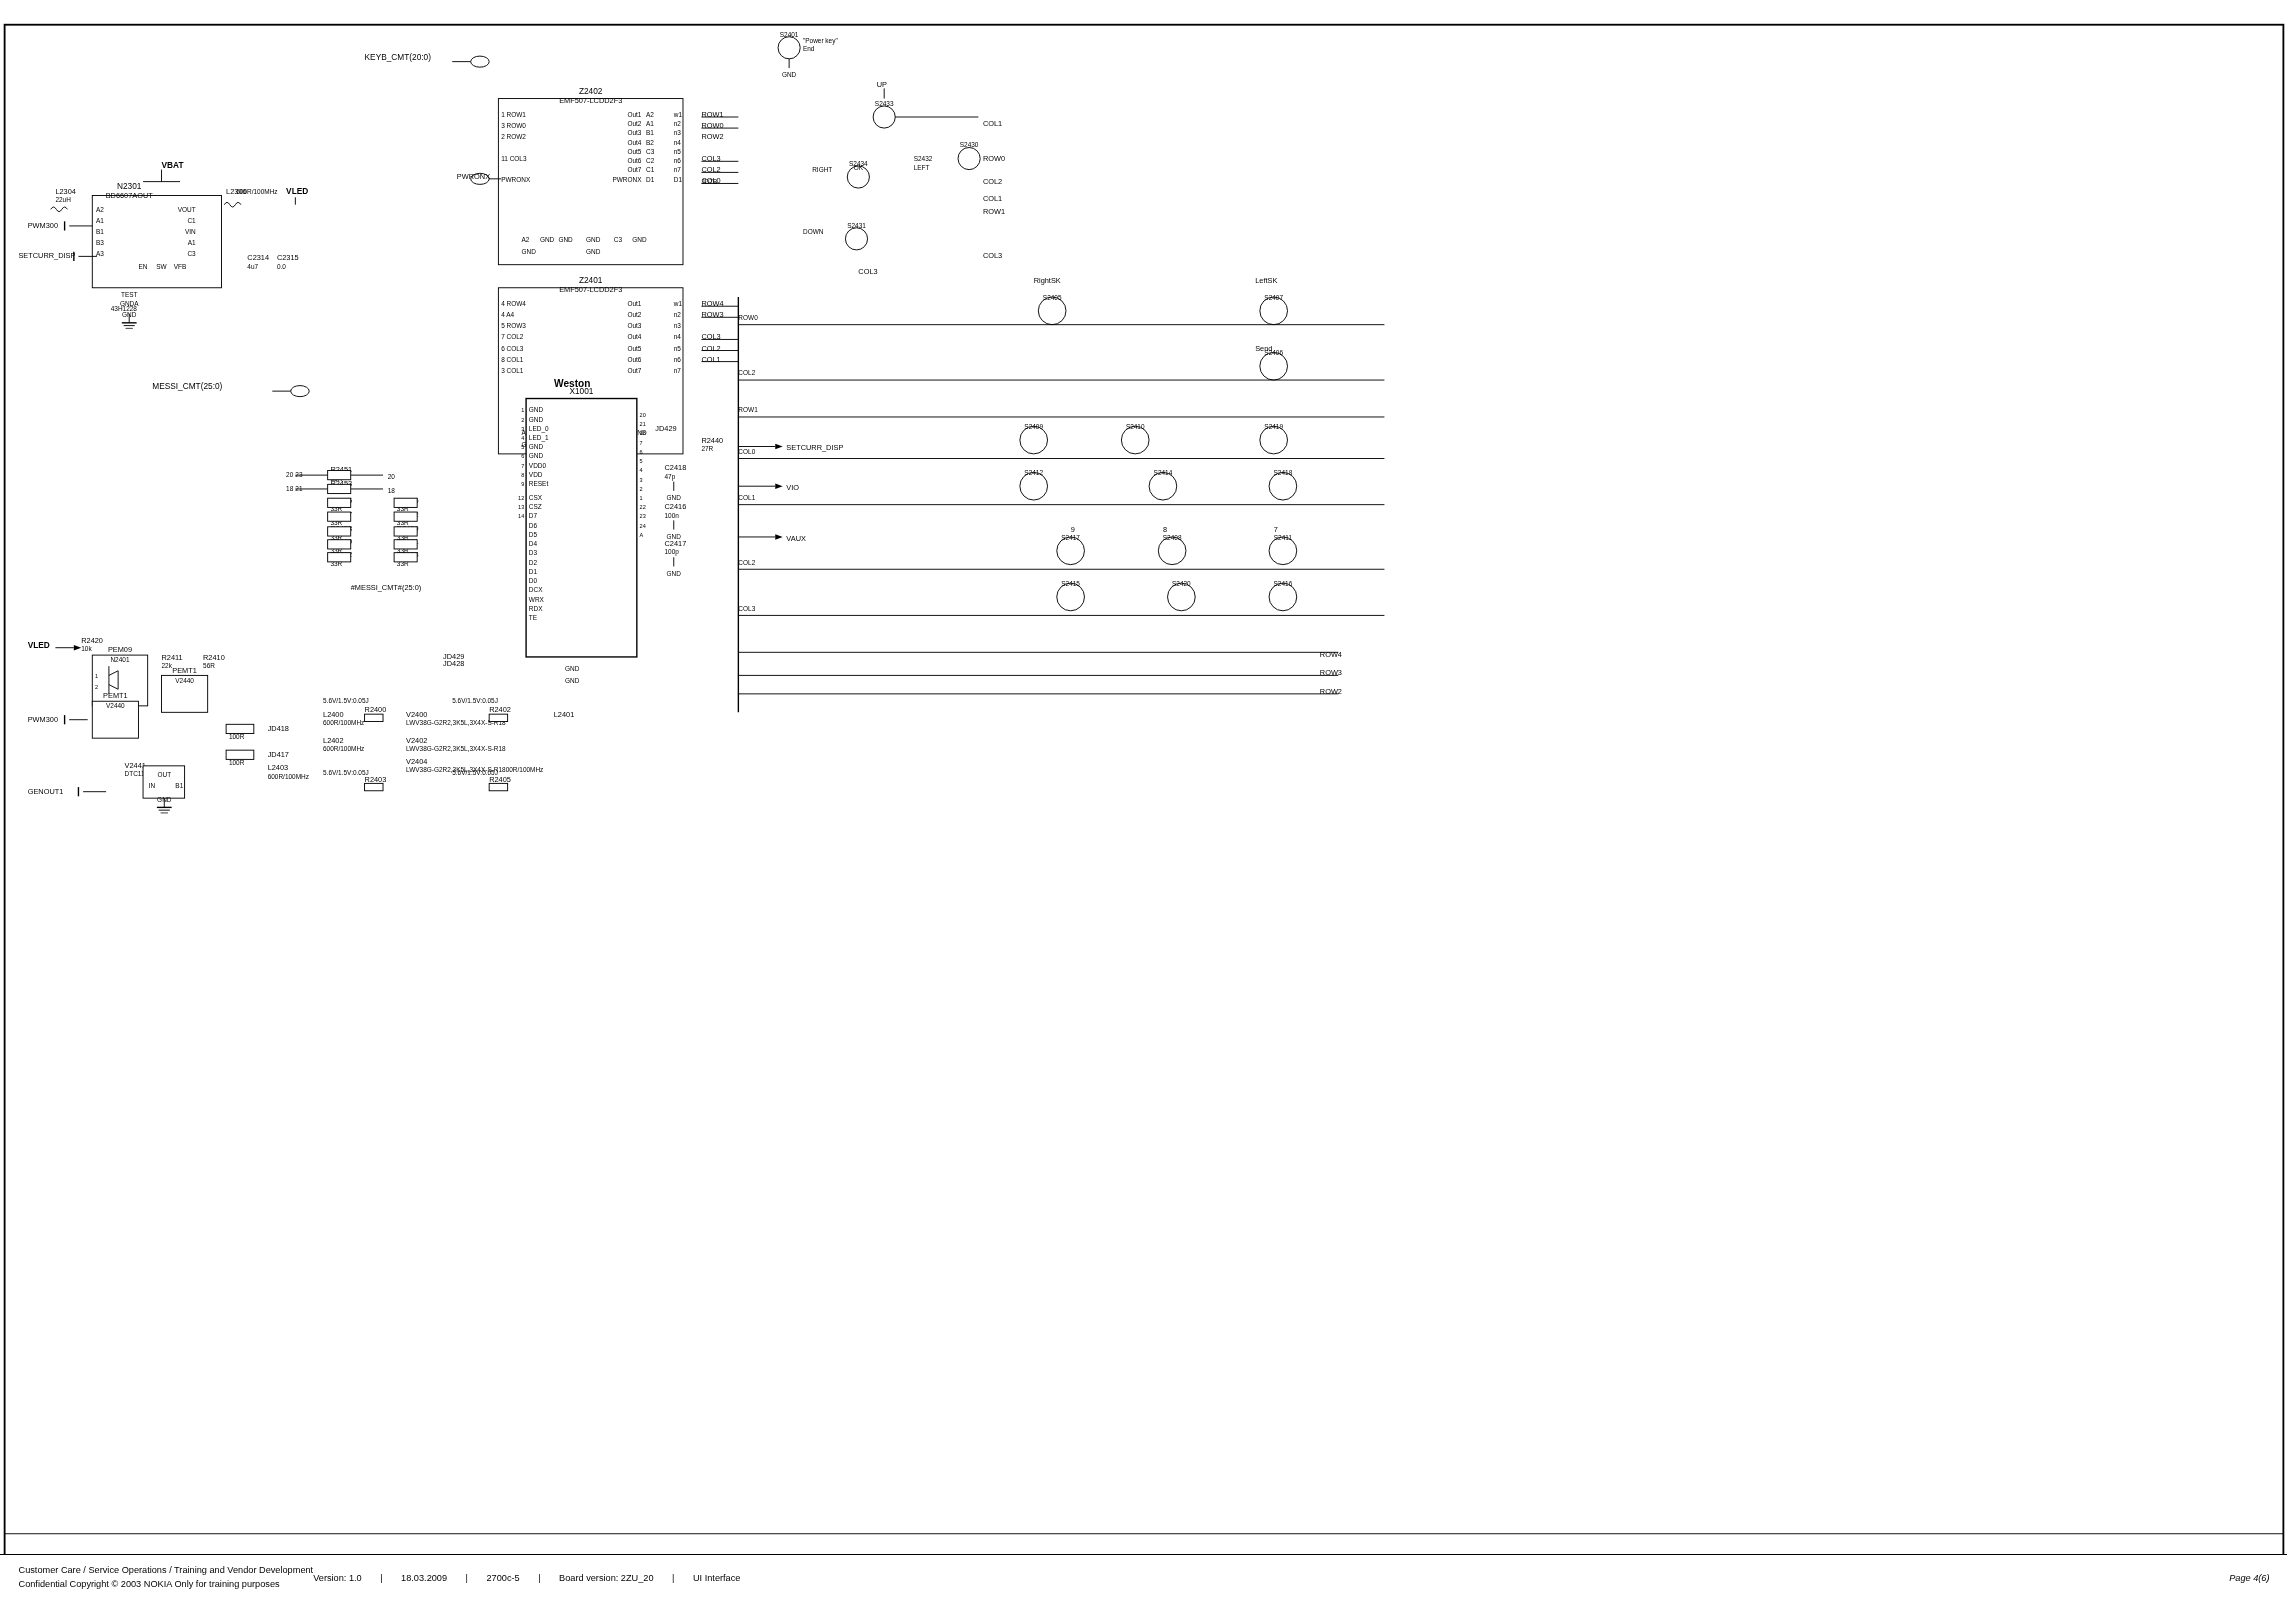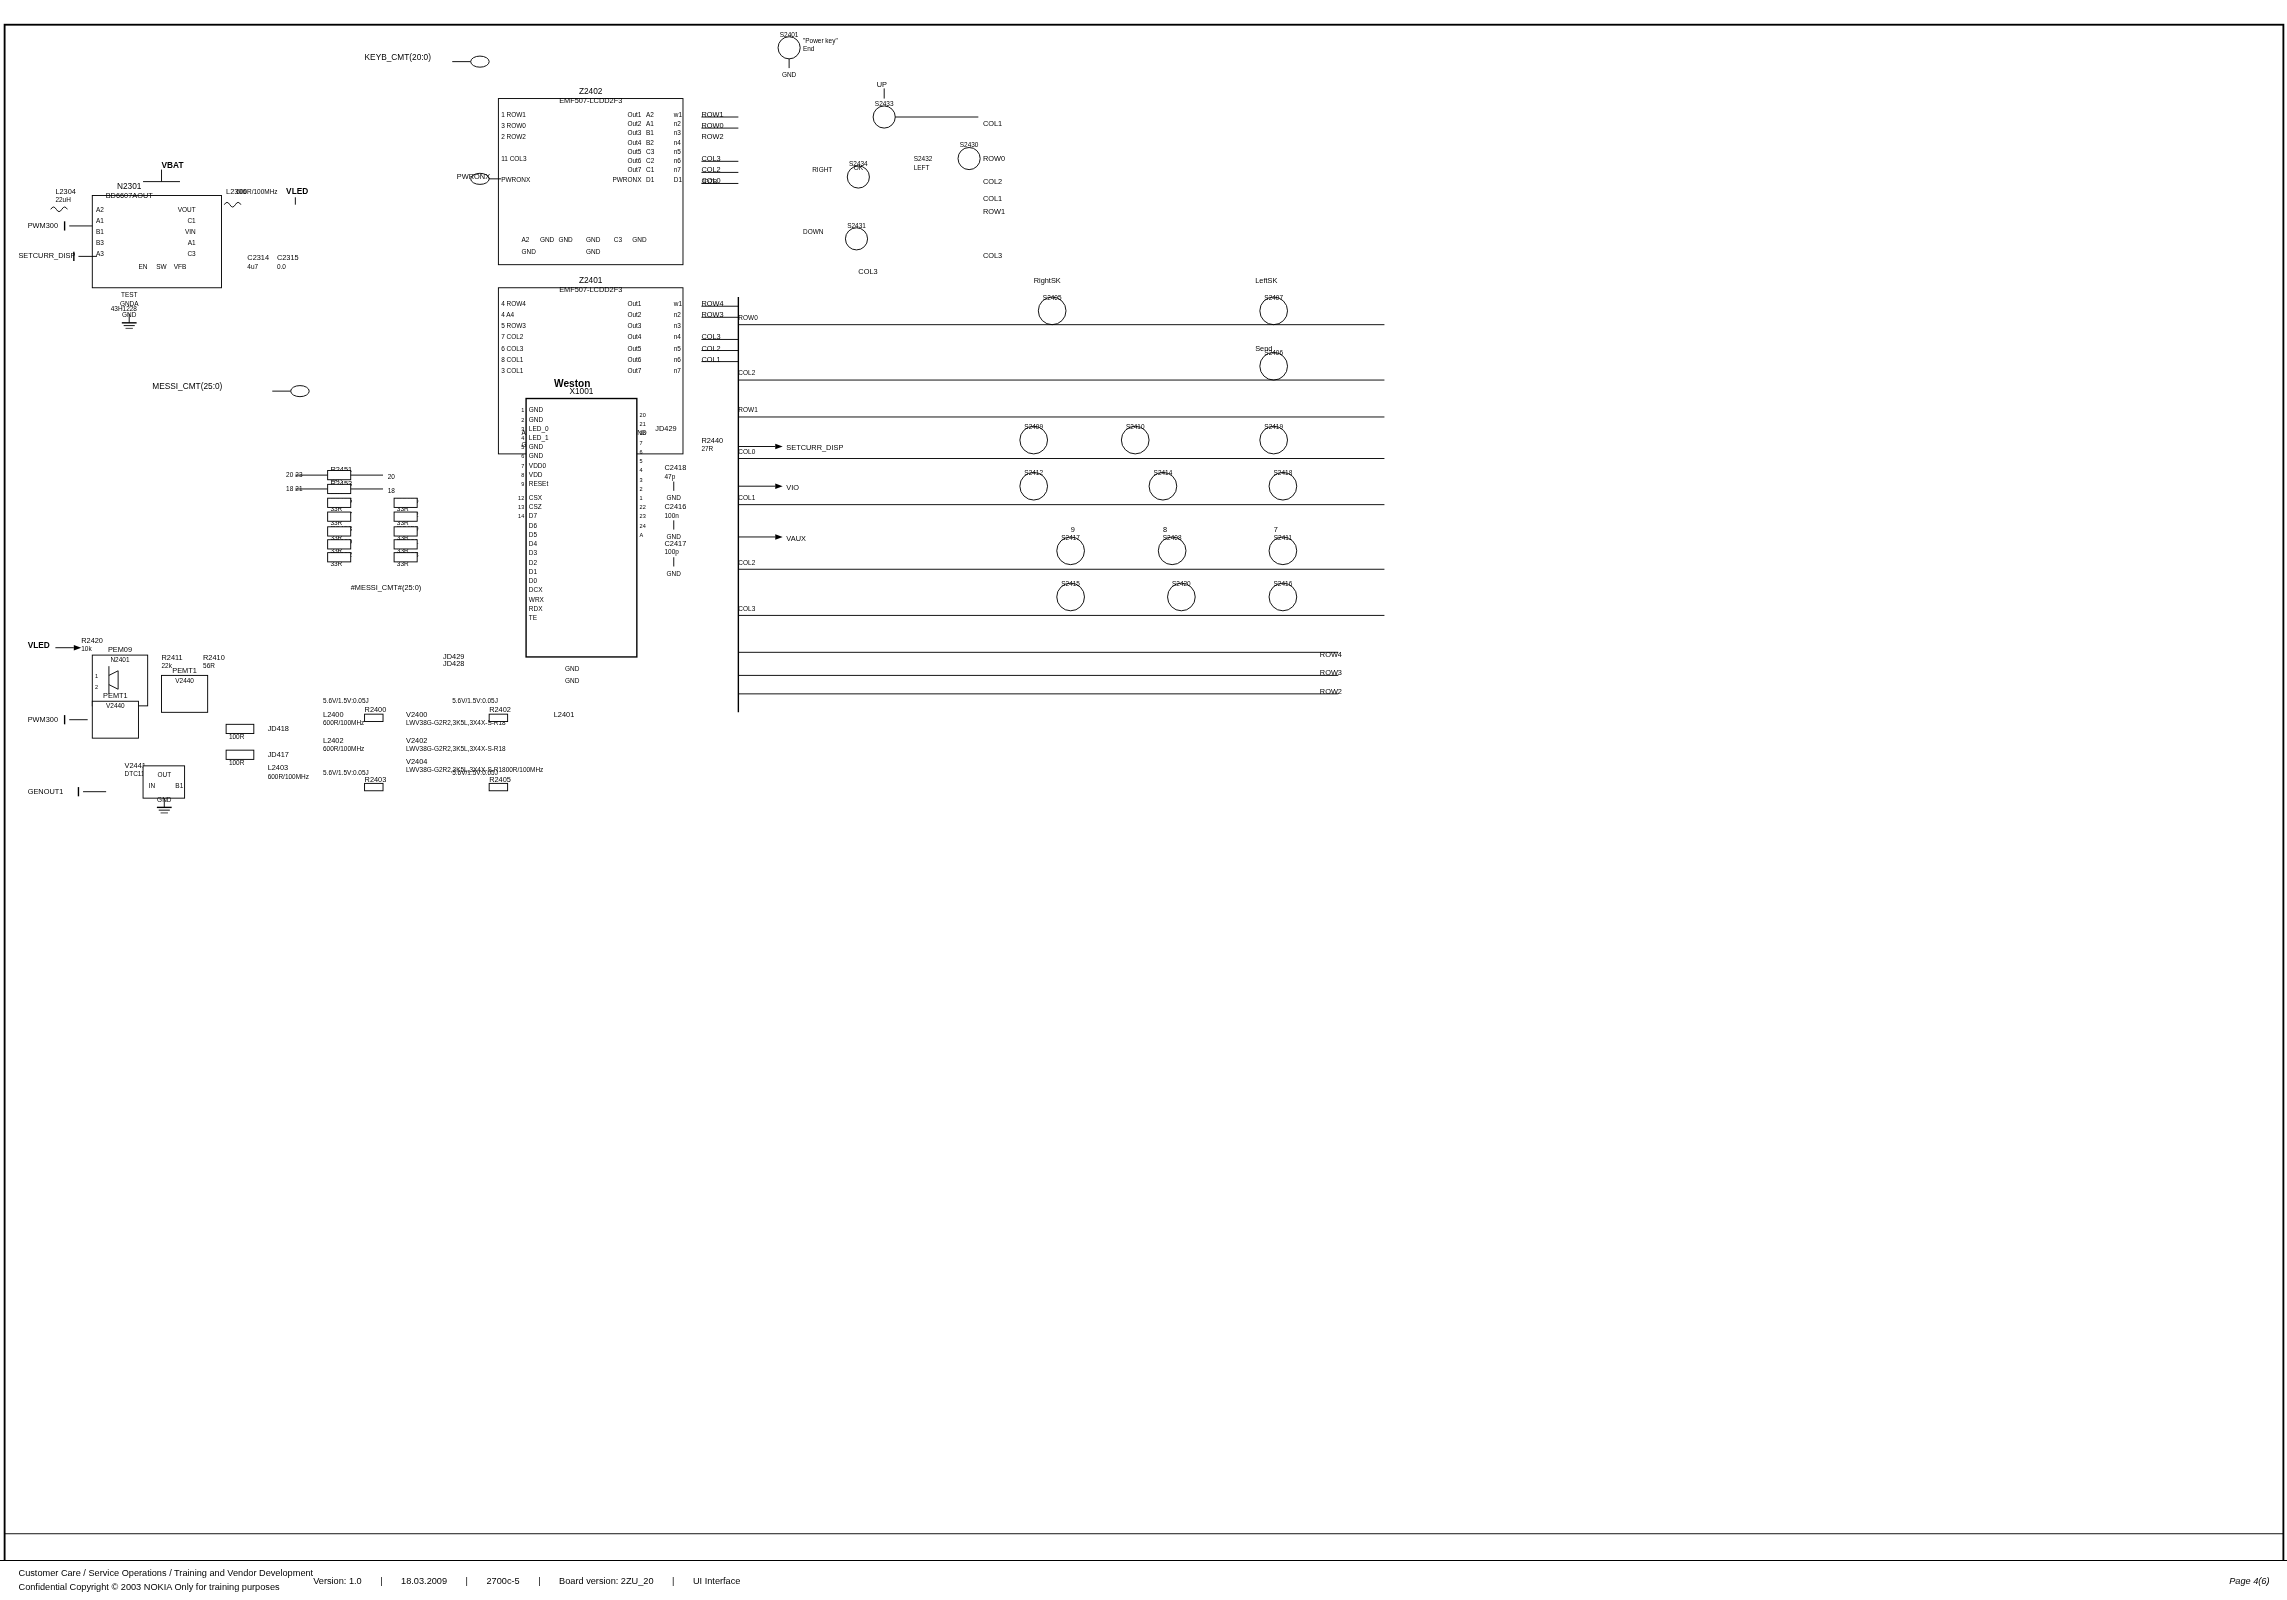--- a/index.html
+++ b/index.html
@@ -24,21 +24,21 @@
       top: 0;
       left: 0;
       width: 100%;
       height: 100%;
     }
     #footer {
       position: absolute;
       bottom: 0;
       left: 0;
       right: 0;
-      height: 40px;
+      height: 46px;
       border-top: 0.9px solid #000;
       display: flex;
       align-items: center;
       padding: 3.7px 18.5px;
       background: #fff;
     }
     #footer-left {
       flex: 0 0 auto;
       font-size: 9.2px;
       line-height: 1.5;

